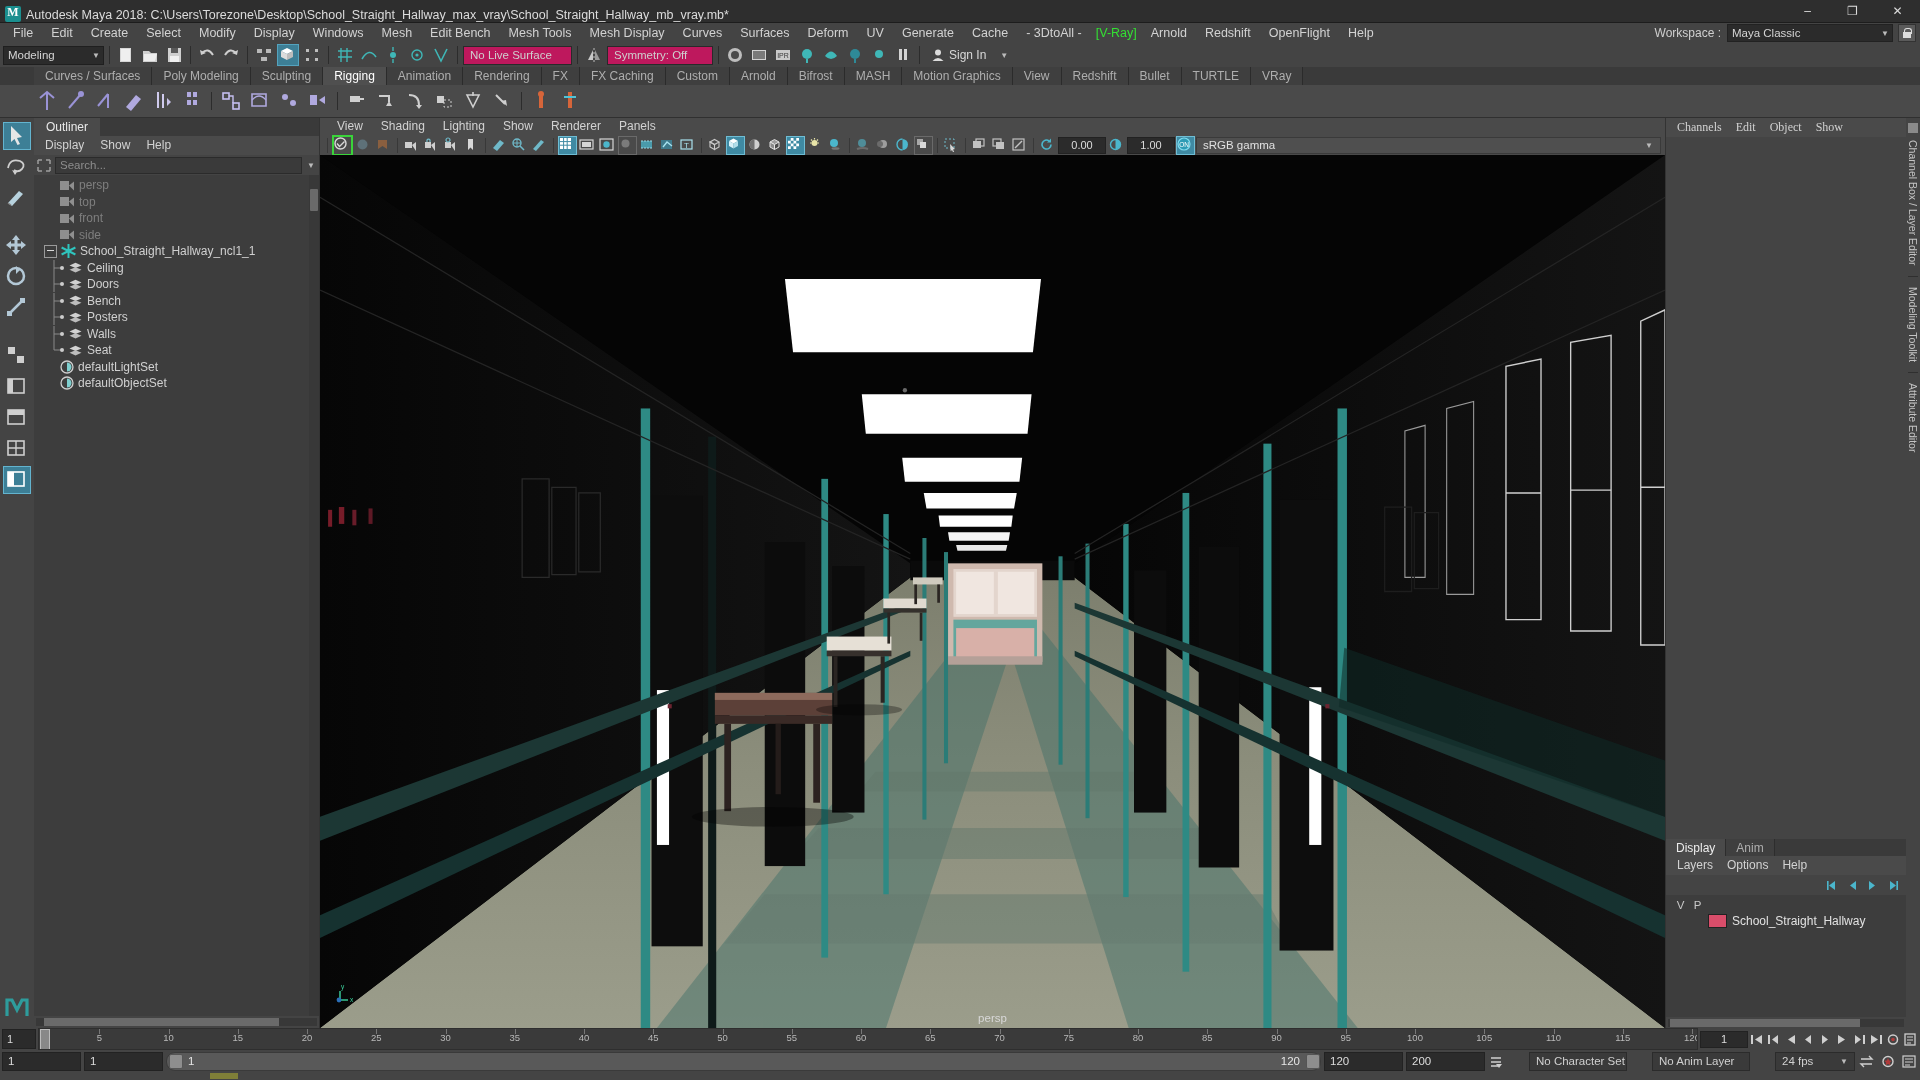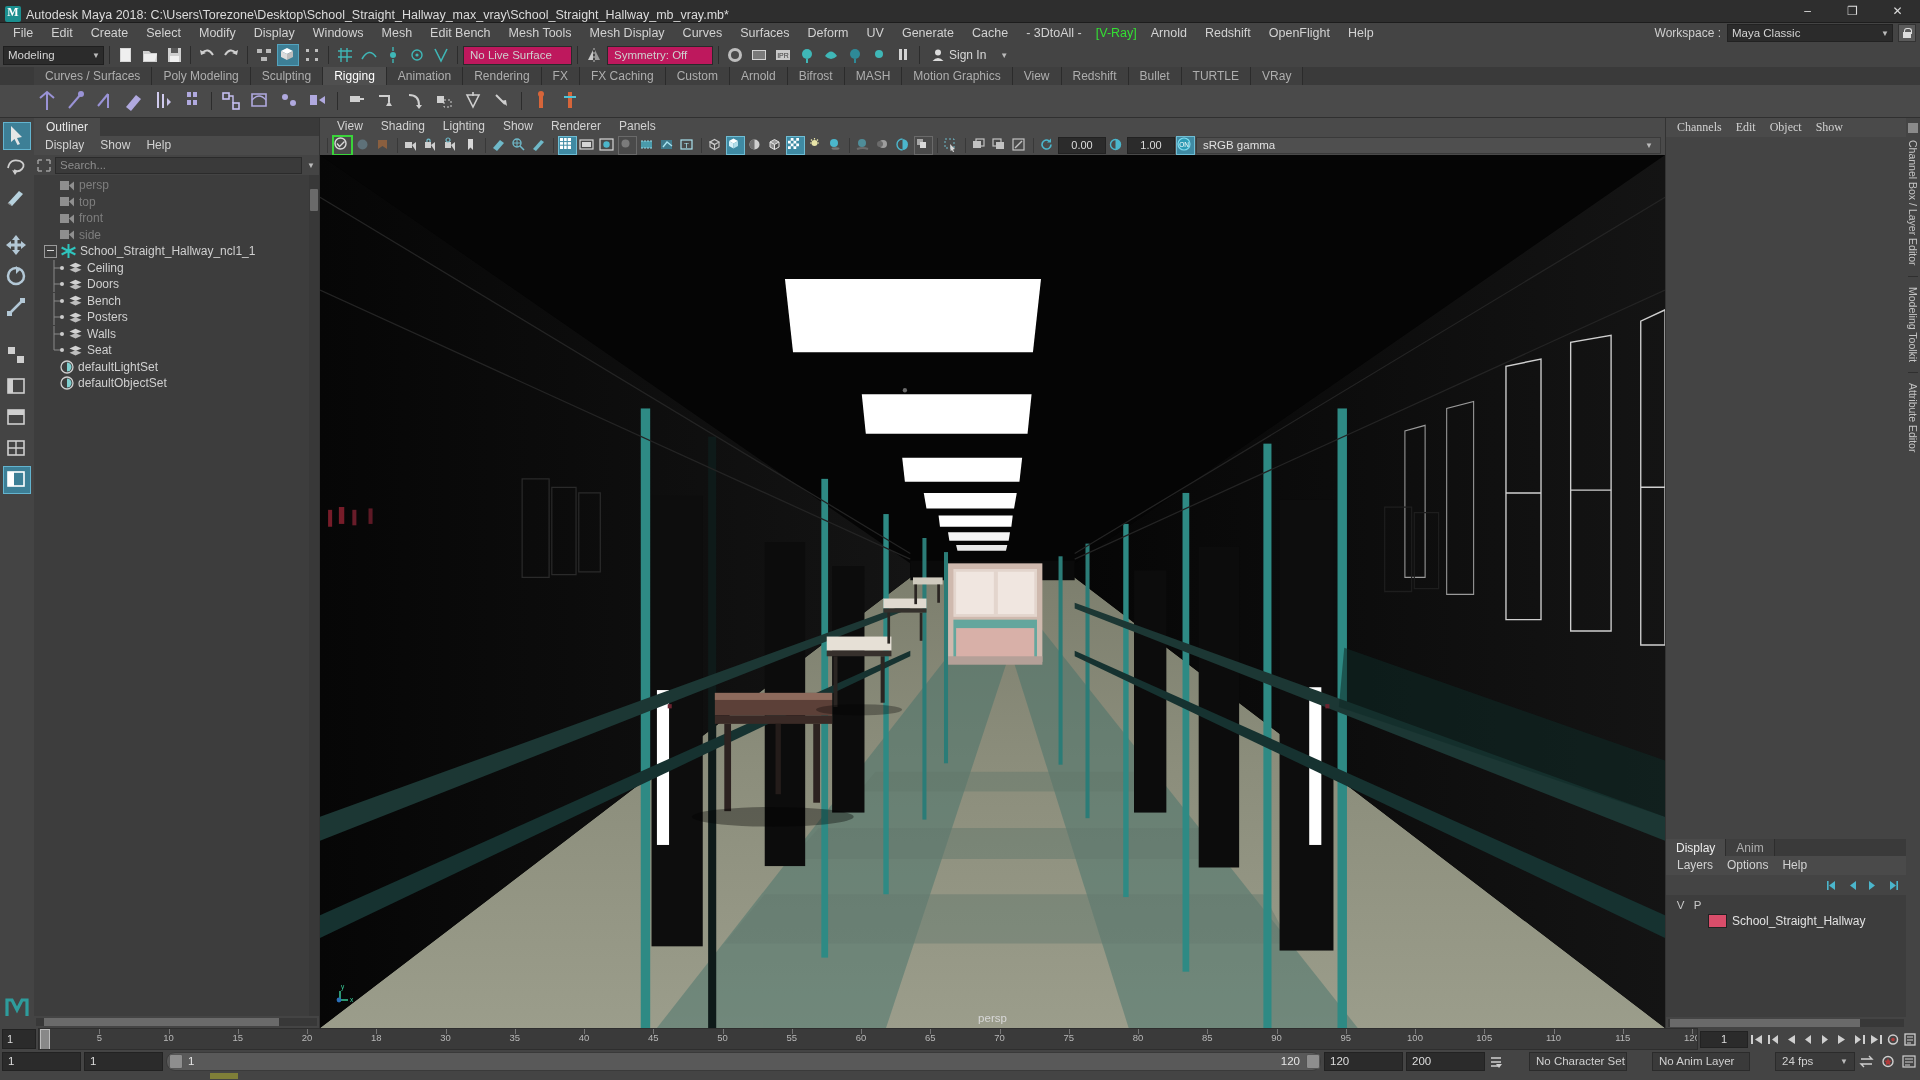--- a/index.html
+++ b/index.html
@@ -1104,21 +1104,21 @@
       <div class="playhead" id="playhead" style="left: 1px;"></div>
     <div class="tick" style="left: 60.395px;"></div>
         <div class="ticklbl" style="left: 60.395px;">5</div>
         <div class="tick" style="left: 129.639px;"></div>
         <div class="ticklbl" style="left: 129.639px;">10</div>
         <div class="tick" style="left: 198.882px;"></div>
         <div class="ticklbl" style="left: 198.882px;">15</div>
         <div class="tick" style="left: 268.126px;"></div>
         <div class="ticklbl" style="left: 268.126px;">20</div>
         <div class="tick" style="left: 337.37px;"></div>
-        <div class="ticklbl" style="left: 337.37px;">18</div>
+        <div class="ticklbl" style="left: 337.37px;">25</div>
         <div class="tick" style="left: 406.613px;"></div>
         <div class="ticklbl" style="left: 406.613px;">30</div>
         <div class="tick" style="left: 475.857px;"></div>
         <div class="ticklbl" style="left: 475.857px;">35</div>
         <div class="tick" style="left: 545.101px;"></div>
         <div class="ticklbl" style="left: 545.101px;">40</div>
         <div class="tick" style="left: 614.345px;"></div>
         <div class="ticklbl" style="left: 614.345px;">45</div>
         <div class="tick" style="left: 683.588px;"></div>
         <div class="ticklbl" style="left: 683.588px;">50</div>

